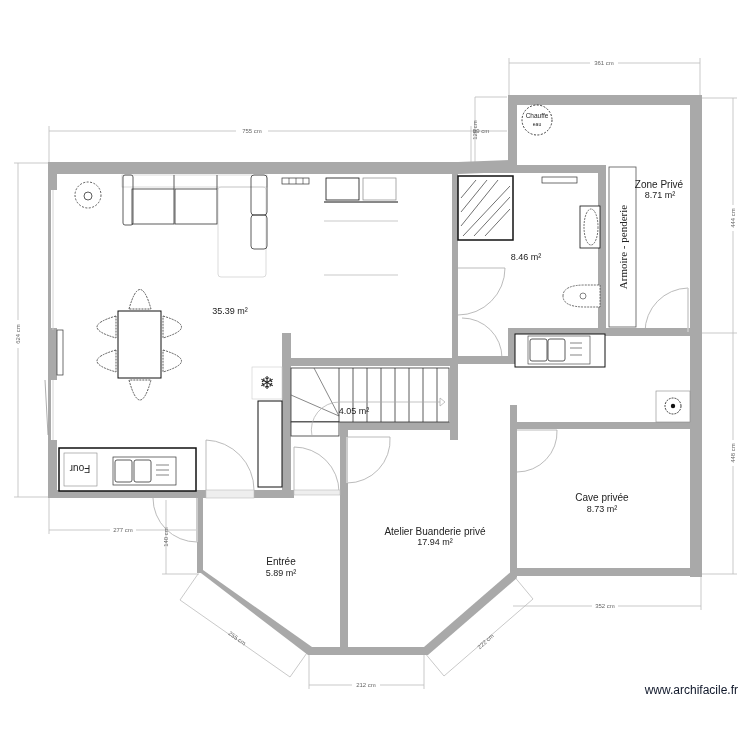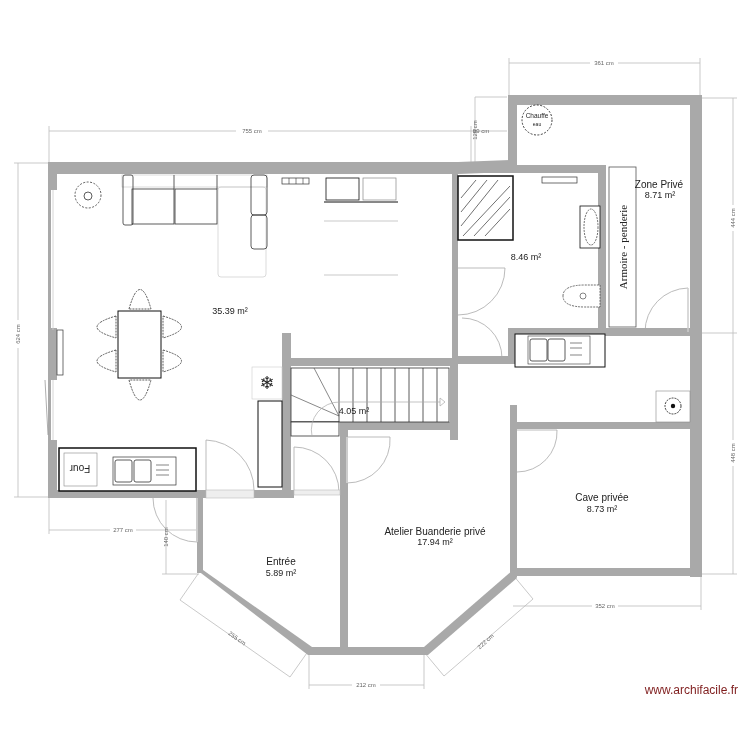--- a/index.html
+++ b/index.html
@@ -5,21 +5,21 @@
   html, body { margin:0; padding:0; background:#ffffff; }
   body { width:750px; height:750px; position:relative; overflow:hidden; font-family:"Liberation Sans", sans-serif; }
   #plan { position:absolute; left:0; top:0; width:750px; height:750px; }
   .room-label { font-family:"Liberation Sans", sans-serif; font-size:10px; fill:#222; }
   .area-label { font-family:"Liberation Sans", sans-serif; font-size:9px; fill:#222; }
   .dim-label { font-family:"Liberation Sans", sans-serif; font-size:6px; fill:#666; }
   .wall { fill:#a9a9a9; }
   .dim { stroke:#bbbbbb; stroke-width:0.8; fill:none; }
   .furn-thin { stroke:#333; stroke-width:0.8; fill:none; }
   .door { stroke:#aaa; stroke-width:0.8; fill:none; }
-  .watermark { position:absolute; right:12px; top:683px; font-size:12px; color:#7f1d1d; }
+  .watermark { position:absolute; right:12px; top:683px; font-size:12px; color:#0f172a; }
 </style>
 </head>
 <body>
 
 <svg id="plan" viewBox="0 0 750 750" xmlns="http://www.w3.org/2000/svg">
 
   <g>
 
     <line class="dim" x1="49" y1="131" x2="471" y2="131"></line>
     <line class="dim" x1="49" y1="126" x2="49" y2="165"></line>

